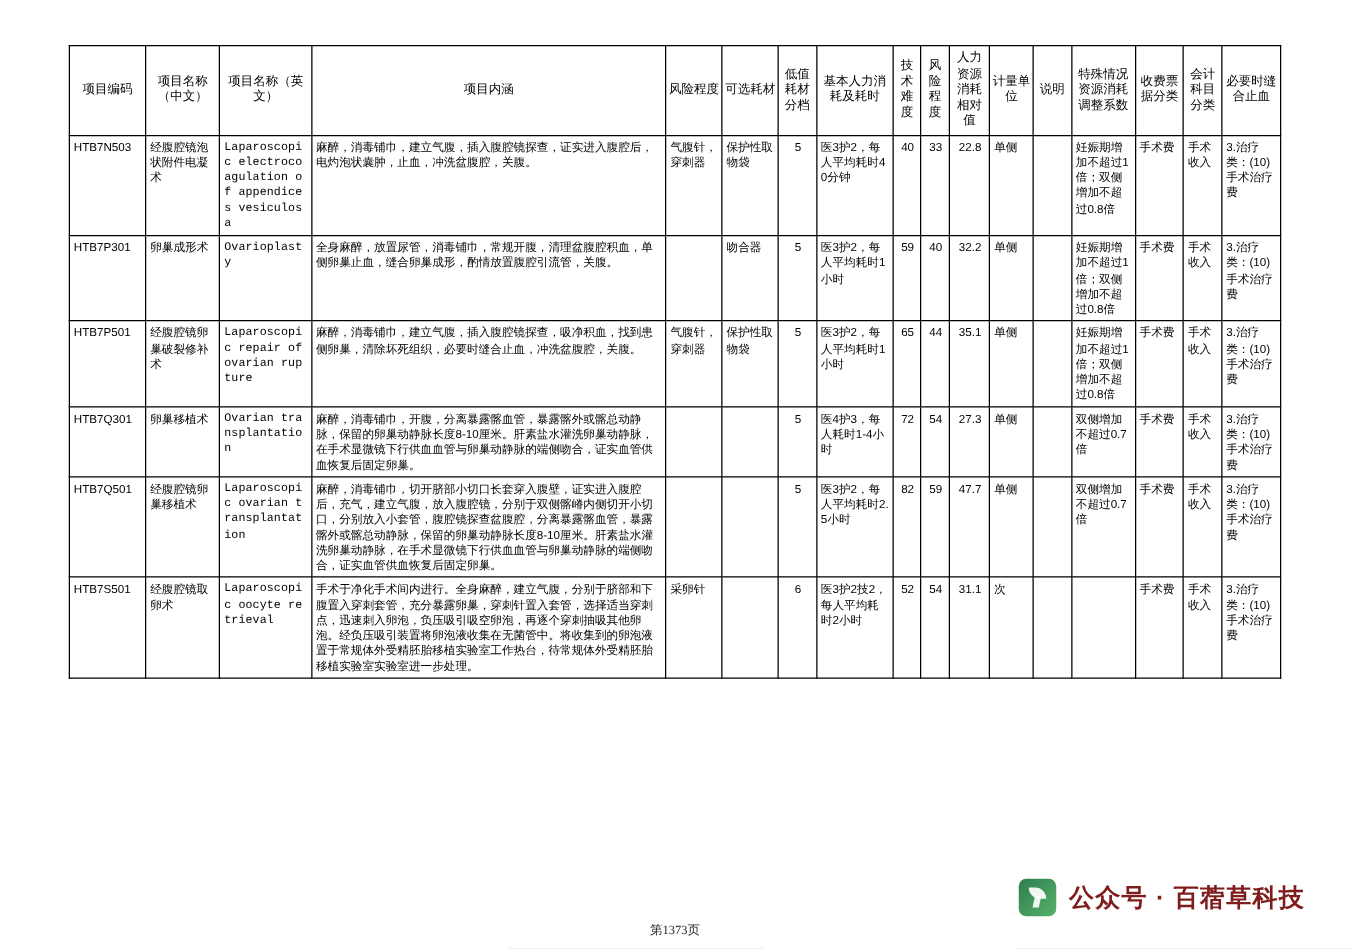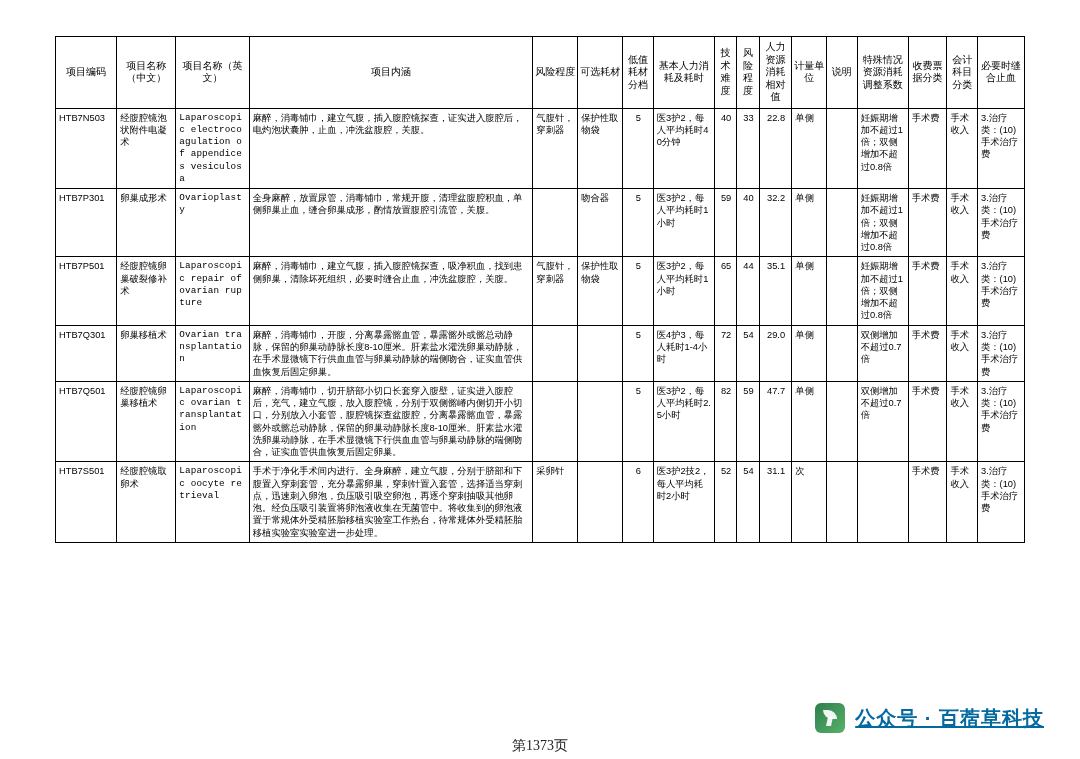--- a/index.html
+++ b/index.html
@@ -65,21 +65,21 @@
     font-size: 9.6px;
     padding-top: 4px;
     padding-bottom: 4px;
   }
   .pagenum {
     position: absolute;
     left: 0;
     right: 0;
     top: 737px;
     text-align: center;
-    font-size: 14px;
+    font-size: 10px;
     color: #222;
     font-family: "Liberation Serif", serif;
   }
   .watermark {
     position: absolute;
     right: 36px;
     bottom: 26px;
     display: flex;
     align-items: center;
     gap: 10px;
@@ -109,25 +109,24 @@
     left: 12px;
     top: 14px;
     width: 5px;
     height: 9px;
     background: #ffffff;
     opacity: .92;
     transform: skewX(-12deg);
   }
   .wm-text {
     font-size: 20px;
-    color: #0369a1;
+    color: #7f1d1d;
     font-weight: bold;
     letter-spacing: 1px;
     white-space: nowrap;
-    text-decoration: underline;
   }
 </style>
 </head>
 <body>
 
 <div class="page">
   <div class="sheet">
     <table class="price-table">
       <colgroup>
         <col style="width:60px">
@@ -231,21 +230,21 @@
           <td class="code">HTB7Q301</td>
           <td>卵巢移植术</td>
           <td class="eng">Ovarian transplantation</td>
           <td>麻醉，消毒铺巾，开腹，分离暴露髂血管，暴露髂外或髂总动静脉，保留的卵巢动静脉长度8-10厘米。肝素盐水灌洗卵巢动静脉，在手术显微镜下行供血血管与卵巢动静脉的端侧吻合，证实血管供血恢复后固定卵巢。</td>
           <td></td>
           <td></td>
           <td class="ctr">5</td>
           <td>医4护3，每人耗时1-4小时</td>
           <td class="ctr">72</td>
           <td class="ctr">54</td>
-          <td class="ctr">29.0</td>
+          <td class="ctr">27.3</td>
           <td>单侧</td>
           <td></td>
           <td>双侧增加不超过0.7倍</td>
           <td>手术费</td>
           <td>手术收入</td>
           <td>3.治疗类：(10)手术治疗费</td>
         </tr>
         <tr>
           <td class="code">HTB7Q501</td>
           <td>经腹腔镜卵巢移植术</td>

